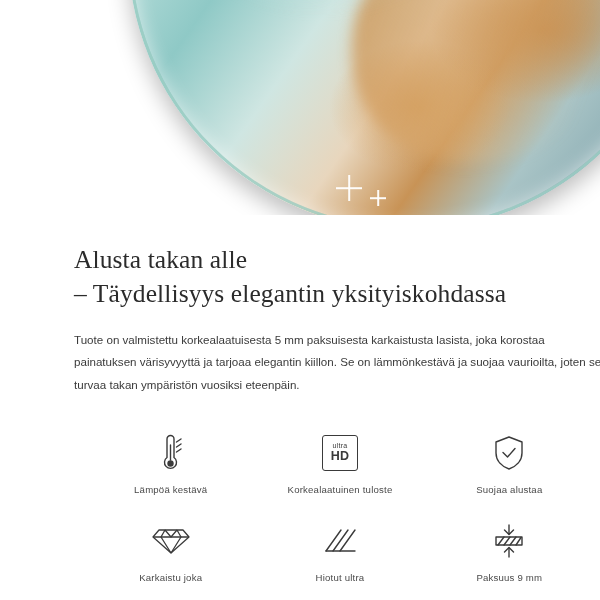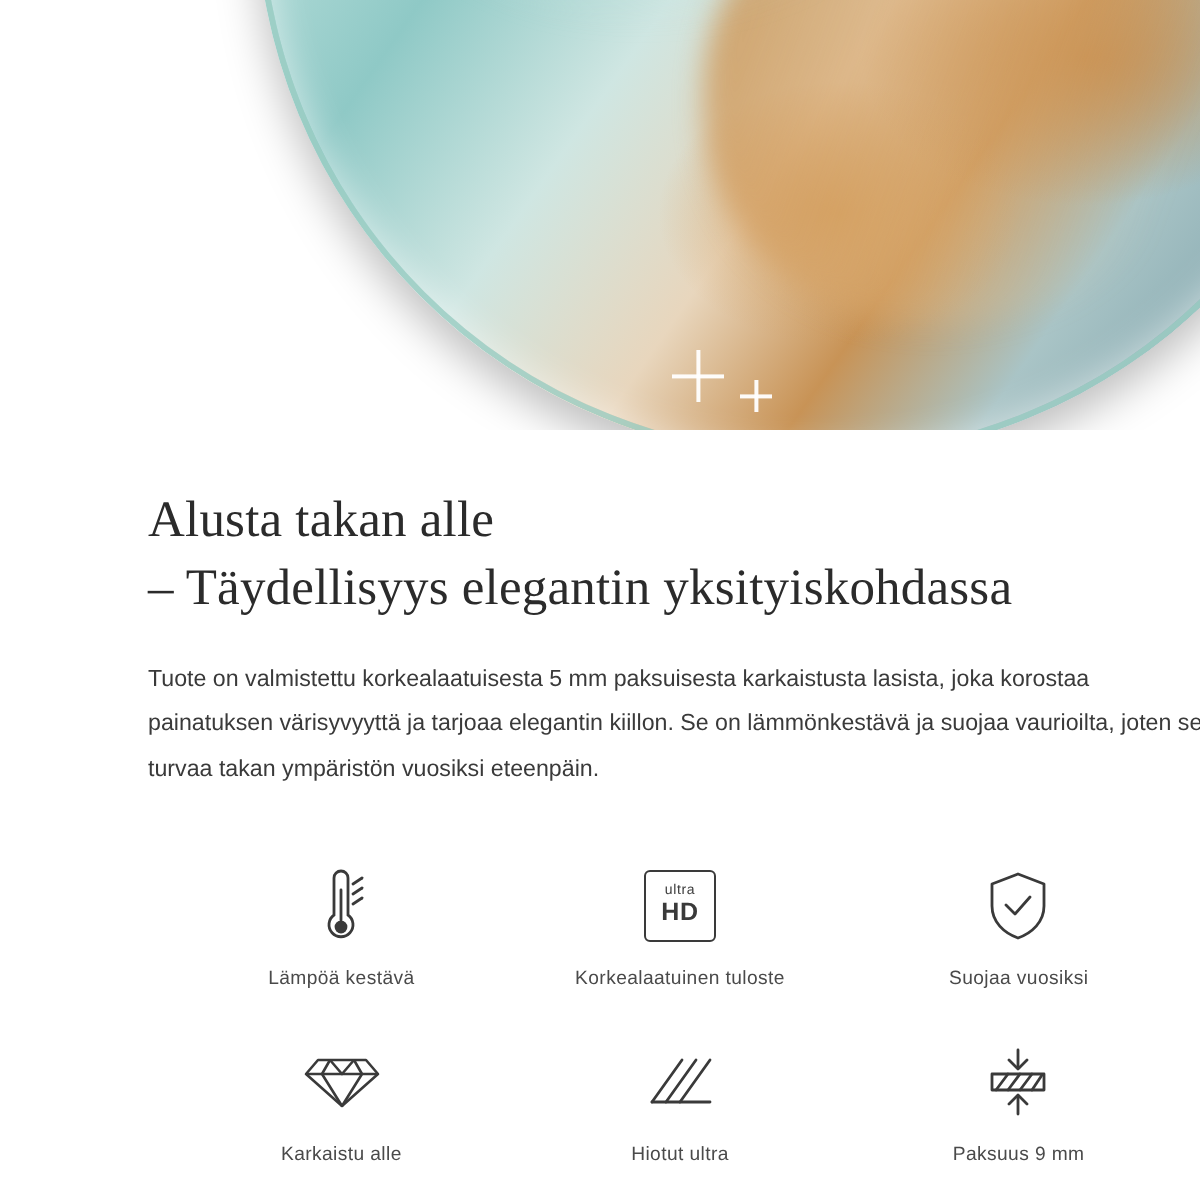--- a/index.html
+++ b/index.html
@@ -220,34 +220,34 @@
         <div class="feature-label">Korkealaatuinen tuloste</div>
       </div>
 
       <div class="feature">
         <div class="feature-icon">
           <svg width="36" height="40" viewBox="0 0 36 40" fill="none" stroke="#3a3a3a" stroke-width="1.4" stroke-linejoin="round" stroke-linecap="round">
             <path d="M18 4 L31 9 v11c0 8-6 13.5-13 16-7-2.5-13-8-13-16V9z"></path>
             <polyline points="12,19.5 16.5,24 24,15.5"></polyline>
           </svg>
         </div>
-        <div class="feature-label">Suojaa vuosiksi</div>
+        <div class="feature-label">Suojaa alustaa</div>
       </div>
 
       <div class="feature">
         <div class="feature-icon">
           <svg width="40" height="34" viewBox="0 0 40 34" fill="none" stroke="#3a3a3a" stroke-width="1.3" stroke-linejoin="round">
             <path d="M8 6 h24 l6 7 -18 16 -18 -16z"></path>
             <path d="M2 13 h36"></path>
             <path d="M14 6 l-4 7 10 16"></path>
             <path d="M26 6 l4 7 -10 16"></path>
             <path d="M14 6 l6 7 6 -7"></path>
           </svg>
         </div>
-        <div class="feature-label">Karkaistu alle</div>
+        <div class="feature-label">Karkaistu joka</div>
       </div>
 
       <div class="feature">
         <div class="feature-icon">
           <svg width="38" height="34" viewBox="0 0 38 34" fill="none" stroke="#3a3a3a" stroke-width="1.4" stroke-linecap="round">
             <path d="M5 27 L20 6"></path>
             <path d="M12 27 L27 6"></path>
             <path d="M19 27 L34 6"></path>
             <path d="M5 27 H34"></path>
           </svg>

